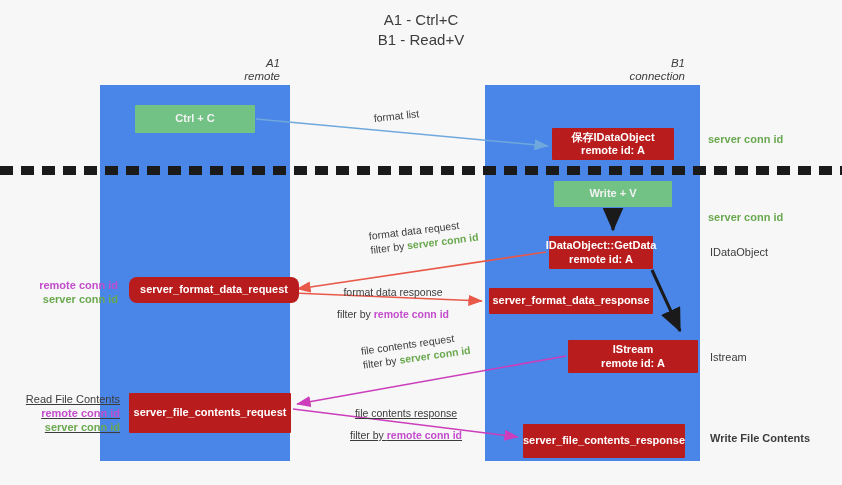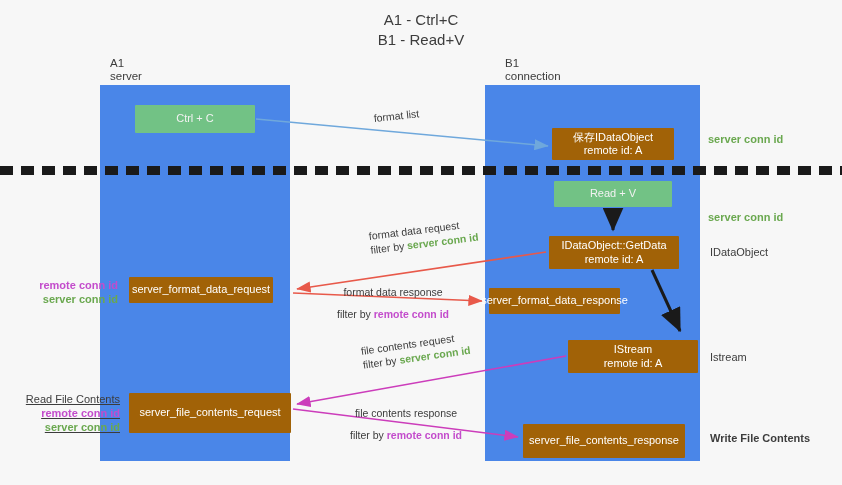--- a/index.html
+++ b/index.html
@@ -19,21 +19,21 @@
   
   #title{
     left:0;top:10px;width:842px;
     text-align:center;
     font-size:15px;line-height:20px;
     color:#3c3c3c;
   }
 
   
   .col-header{
-    text-align:left;font-size:11.5px;line-height:13px;color:#3c3c3c;
+    text-align:right;font-size:11.5px;line-height:13px;color:#3c3c3c;font-style:italic;
   }
   #hdr-a1{left:110px;top:57px;width:170px;}
   #hdr-b1{left:505px;top:57px;width:180px;}
 
   
   .lane{background:#4a86e8;}
   #lane-a1{left:100px;top:85px;width:190px;height:376px;}
   #lane-b1{left:485px;top:85px;width:215px;height:376px;}
 
   
@@ -46,35 +46,36 @@
   
   .node{
     box-sizing:border-box;
     display:flex;align-items:center;justify-content:center;
     flex-direction:column;
     color:#ffffff;
     font-size:11px;line-height:13.5px;
     text-align:right;
     border-radius:1px;
     padding:3px 6px;
+    font-weight:bold;
   }
   .node.green{background:#72c285;color:#f2f2f2;}
-  .node.orange{background:#a16207;}
+  .node.orange{background:#b91c1c;}
   .node .l2{display:block;}
 
   
   #n-ctrl-c          {left:135px;top:105px;width:120px;height:28px;}
-  #n-fmt-data-req    {left:129px;top:277px;width:144px;height:26px;}
+  #n-fmt-data-req    {left:129px;top:277px;width:170px;height:26px;border-radius:8px;}
   #n-file-cont-req   {left:129px;top:393px;width:162px;height:40px;}
 
   
   #n-save-idataobject{left:552px;top:128px;width:122px;height:32px;}
   #n-ctrl-v          {left:554px;top:181px;width:118px;height:26px;}
-  #n-getdata         {left:549px;top:236px;width:130px;height:33px;}
-  #n-fmt-data-resp   {left:489px;top:288px;width:131px;height:26px;}
+  #n-getdata         {left:549px;top:236px;width:104px;height:33px;}
+  #n-fmt-data-resp   {left:489px;top:288px;width:164px;height:26px;}
   #n-istream         {left:568px;top:340px;width:130px;height:33px;}
   #n-file-cont-resp  {left:523px;top:424px;width:162px;height:34px;}
 
   
   .side{font-size:11px;line-height:14px;}
   .c-green{color:#6aa84f;font-weight:bold;}
   .c-purple{color:#c34ccc;font-weight:bold;}
   .c-plain{color:#3c3c3c;}
 
   #an-server-1{left:708px;top:132px;}
@@ -89,37 +90,37 @@
   
   .edge-label{
     font-size:10.5px;line-height:14px;
     white-space:nowrap;
     color:#3c3c3c;
   }
   #lbl-format-list{left:373px;top:111px;transform:rotate(-6deg);transform-origin:left top;}
   #lbl-fmt-req{left:368px;top:229px;transform:rotate(-7deg);transform-origin:left top;}
   #lbl-fmt-resp{left:337px;top:285px;transform:rotate(0deg);transform-origin:left top;}
   #lbl-file-req{left:360px;top:344px;transform:rotate(-8deg);transform-origin:left top;}
-  #lbl-file-resp{left:350px;top:406px;transform:rotate(0deg);transform-origin:left top;}
+  #lbl-file-resp{left:350px;top:406px;transform:rotate(0deg);transform-origin:left top;text-decoration:underline;}
 
   #svg-edges{left:0;top:0;width:842px;height:485px;}
 </style>
 </head>
 <body>
 
 <div id="stage">
 
   <div class="abs" id="title">
     <div>A1 - Ctrl+C</div>
     <div>B1 - Read+V</div>
   </div>
 
   <div class="abs col-header" id="hdr-a1">
     <div>A1</div>
-    <div>server</div>
+    <div>remote</div>
   </div>
   <div class="abs col-header" id="hdr-b1">
     <div>B1</div>
     <div>connection</div>
   </div>
 
   <div class="abs lane" id="lane-a1"></div>
   <div class="abs lane" id="lane-b1"></div>
 
   <svg class="abs" id="svg-edges" viewBox="0 0 842 485" xmlns="http://www.w3.org/2000/svg">
@@ -166,21 +167,21 @@
   <div class="abs node orange" id="n-file-cont-req">
     <span>server_file_contents_request</span>
   </div>
 
   <div class="abs node orange" id="n-save-idataobject">
     <span>保存IDataObject</span>
     <span class="l2">remote id: A</span>
   </div>
 
   <div class="abs node green" id="n-ctrl-v">
-    <span>Read + V</span>
+    <span>Write + V</span>
   </div>
 
   <div class="abs node orange" id="n-getdata">
     <span>IDataObject::GetData</span>
     <span class="l2">remote id: A</span>
   </div>
 
   <div class="abs node orange" id="n-fmt-data-resp">
     <span>server_format_data_response</span>
   </div>

